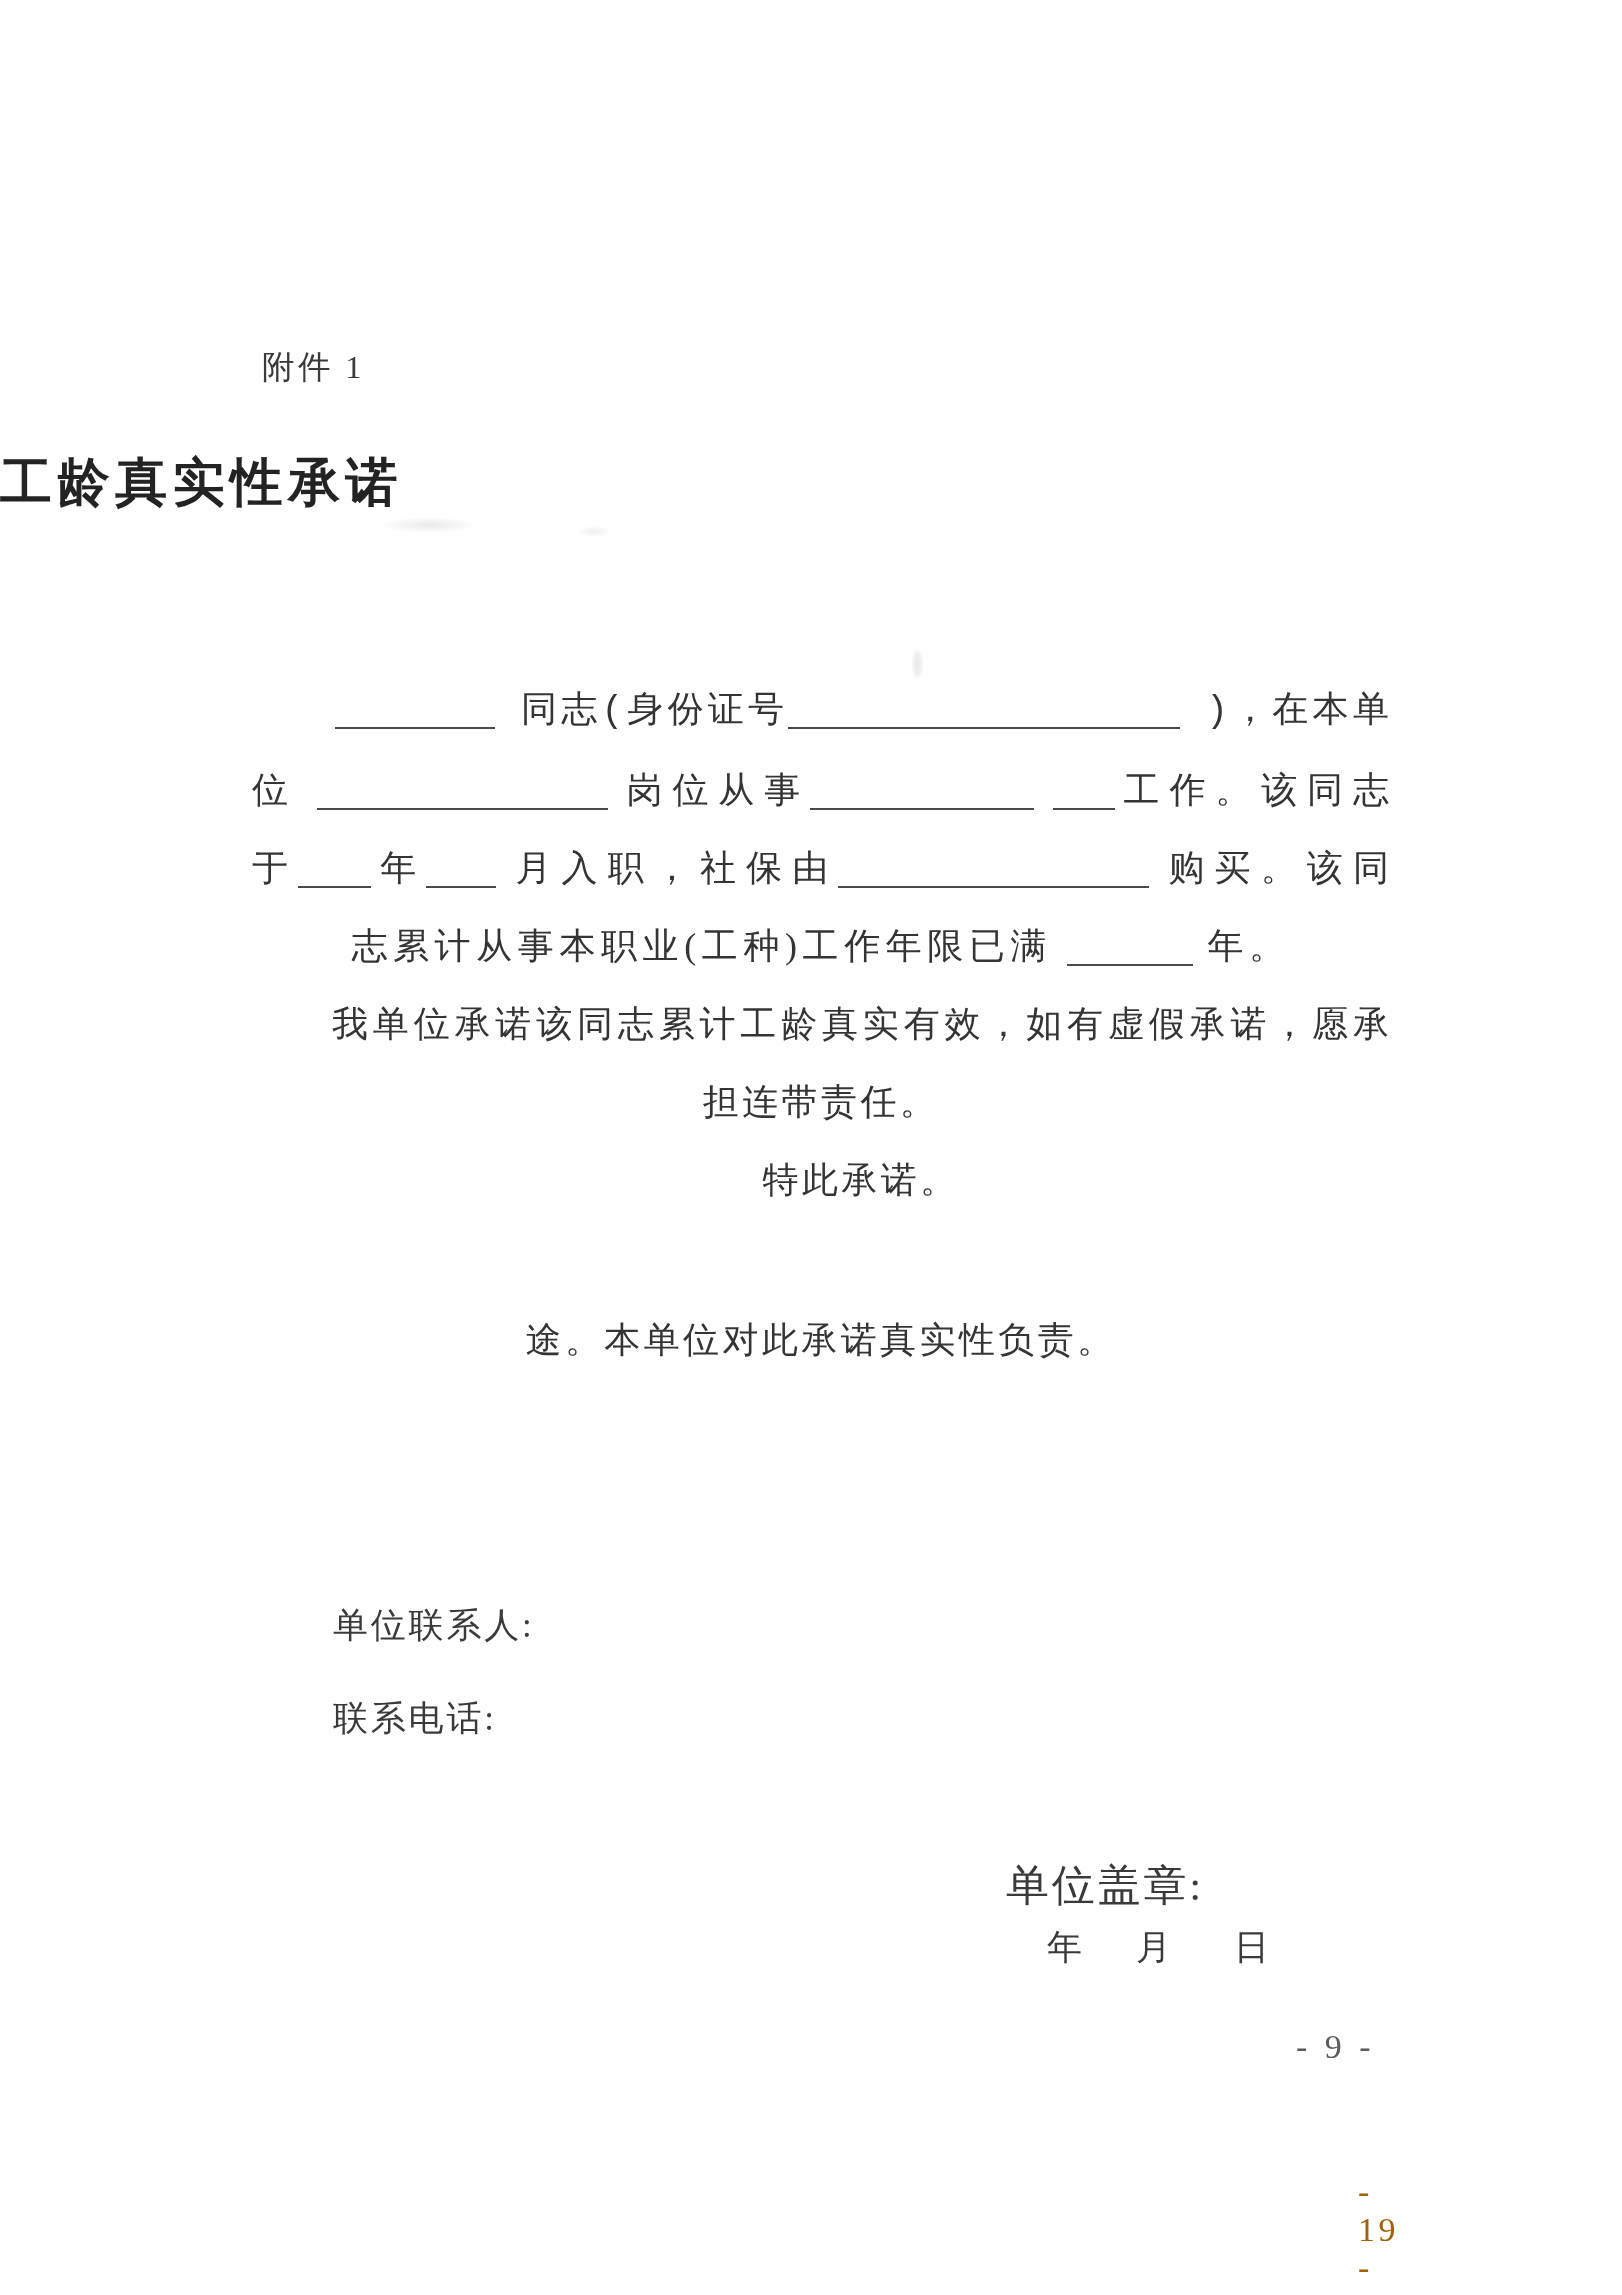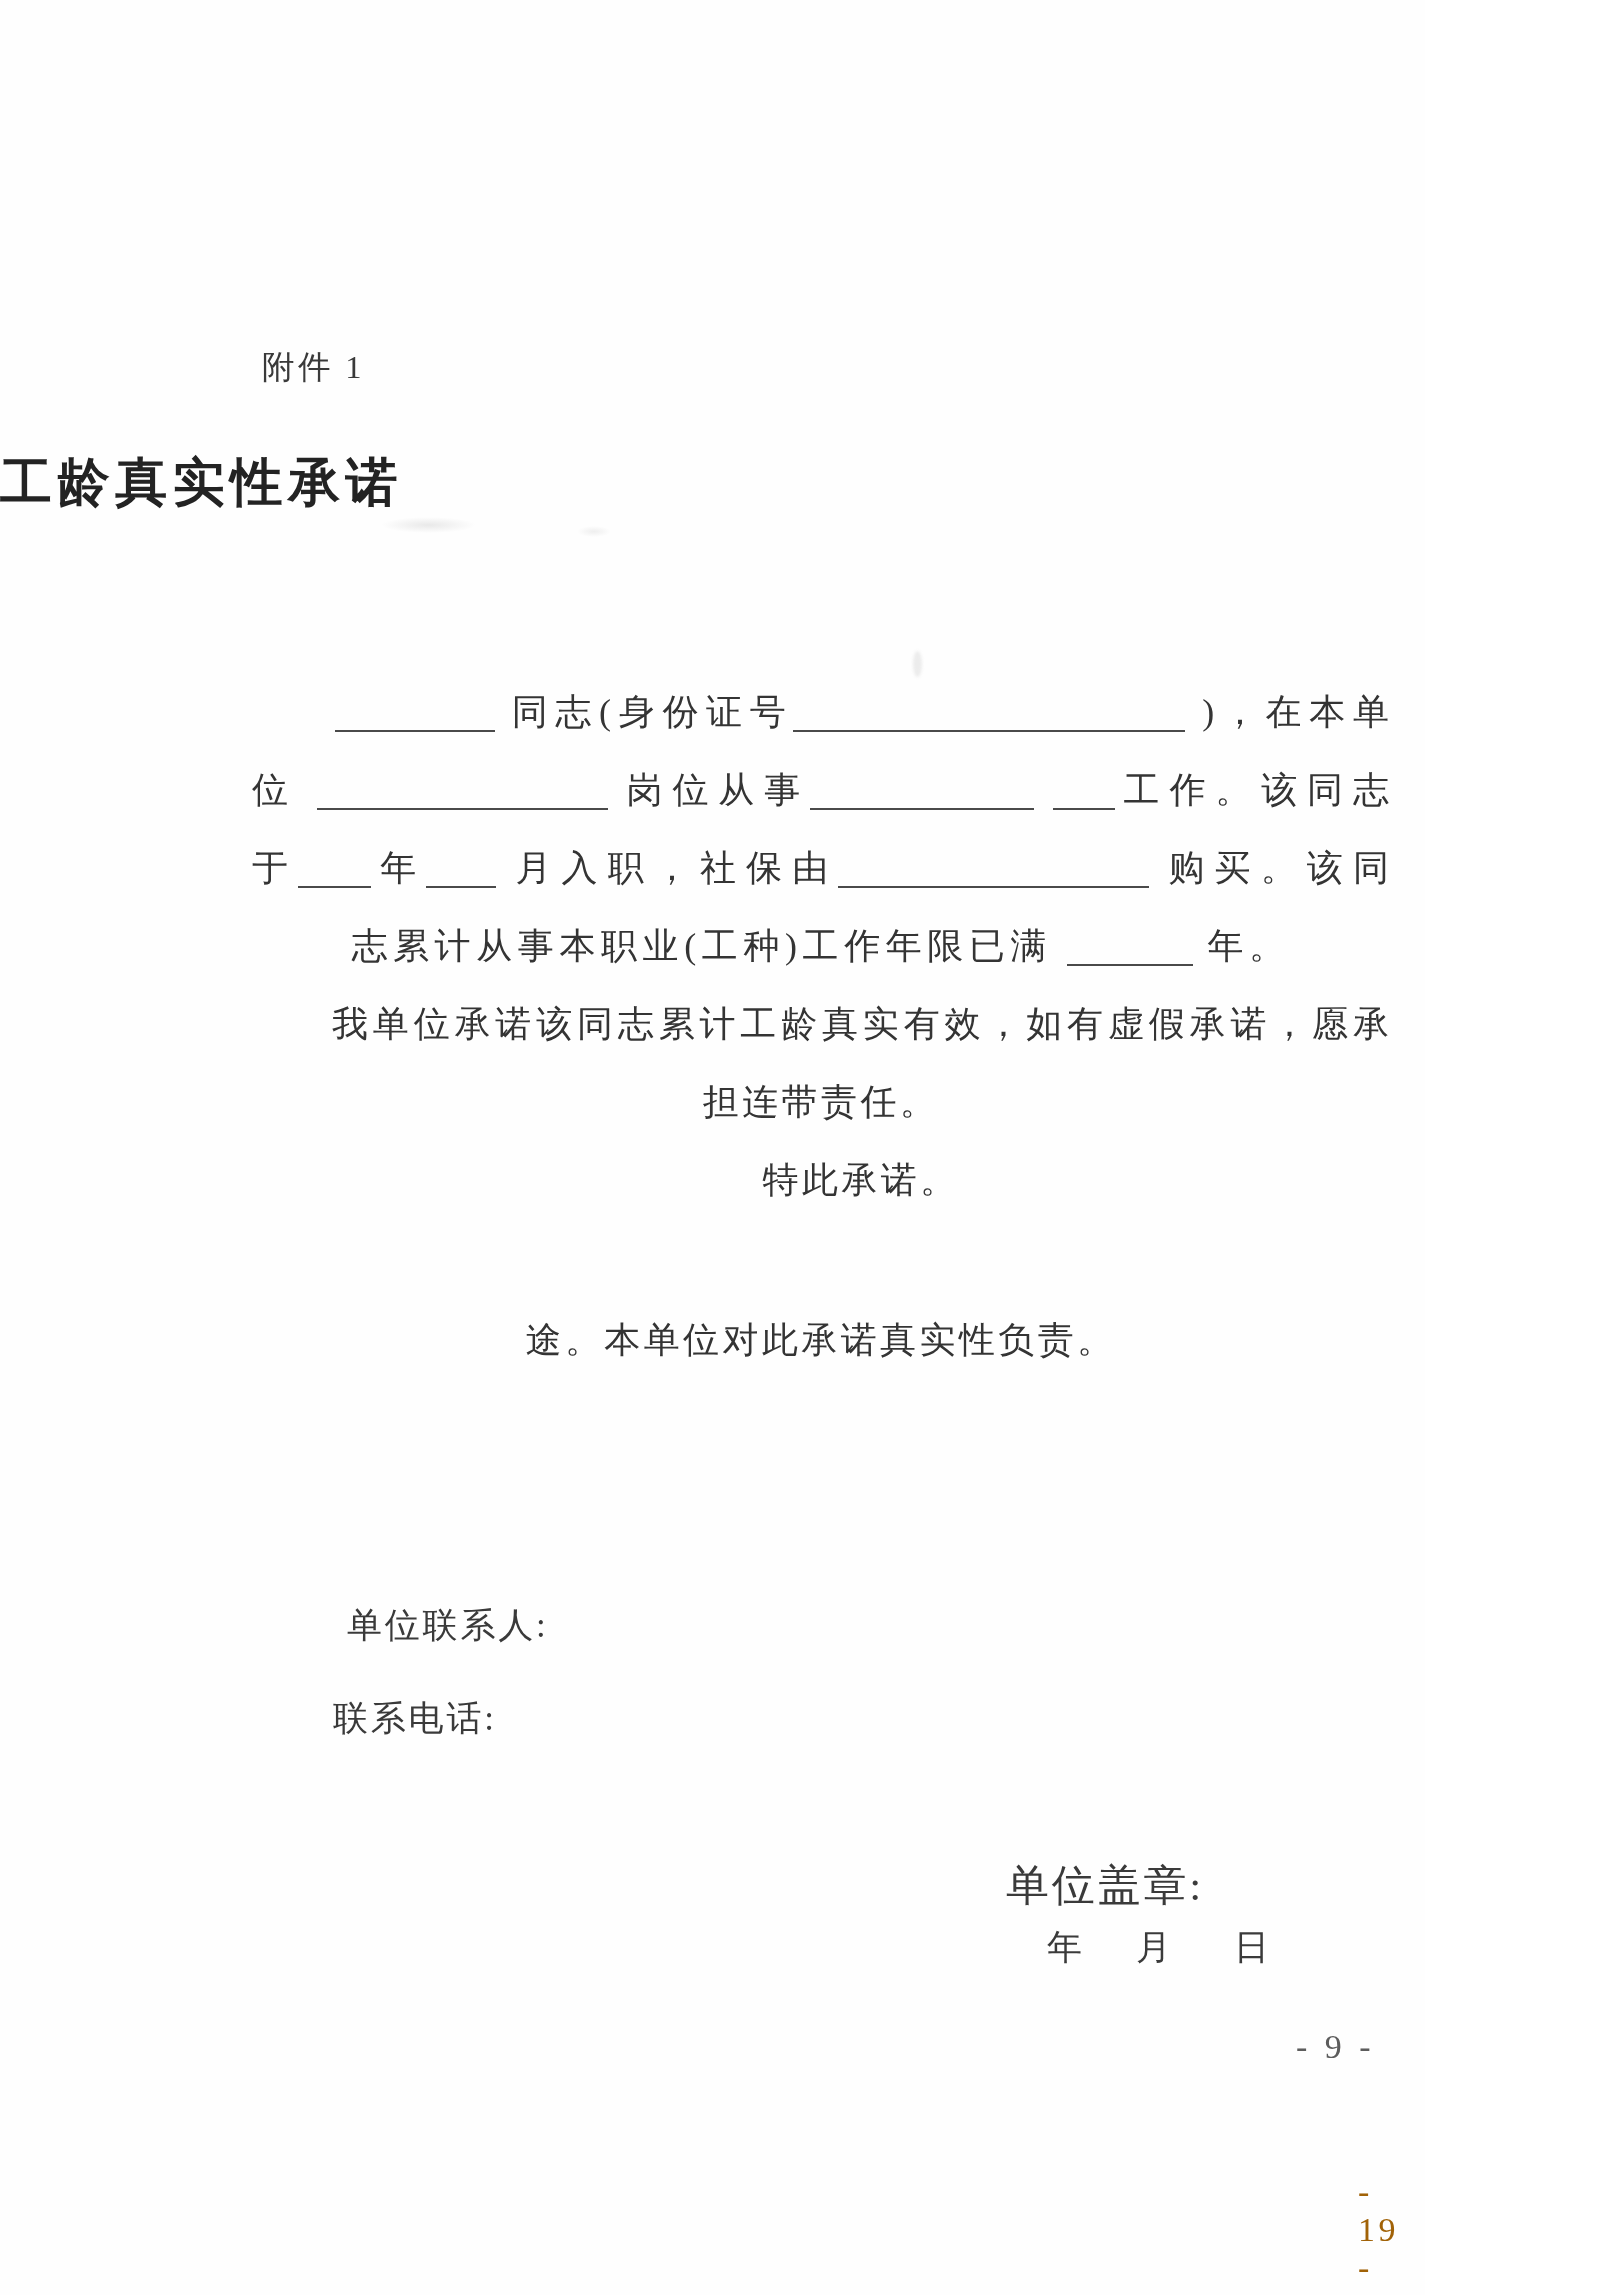--- a/index.html
+++ b/index.html
@@ -60,21 +60,21 @@
     letter-spacing: 3.4px;
     color: #343434;
   }
   .jline {
     text-align: justify;
     text-align-last: justify;
     letter-spacing: 1.1px;
   }
   .line { text-align: center; }
   .sp { letter-spacing: 5.6px; }
-  .indent1 { text-indent: 83px; }
+  .indent1 { text-indent: 83px; font-family: Liberation Mono, monospace; }
   .indent2 { text-indent: 80px; }
 
   
   .u {
     display: inline-block;
     height: 10px;
     border-bottom: 2.2px solid #4a4a4a;
     vertical-align: -7.8px;
   }
   .u-name   { width: 160px; }
@@ -88,21 +88,20 @@
   .u-years  { width: 126px; }
 
   
   .contact-line {
     position: absolute;
     left: 333px;
     top: 1602px;
     font-size: 35px;
     letter-spacing: 2.8px;
     color: #3a3a3a;
-    margin-left: 14px;
   }
   .phone-line {
     position: absolute;
     left: 333px;
     top: 1695px;
     font-size: 35px;
     letter-spacing: 2.8px;
     color: #3a3a3a;
   }
   .seal-line {

